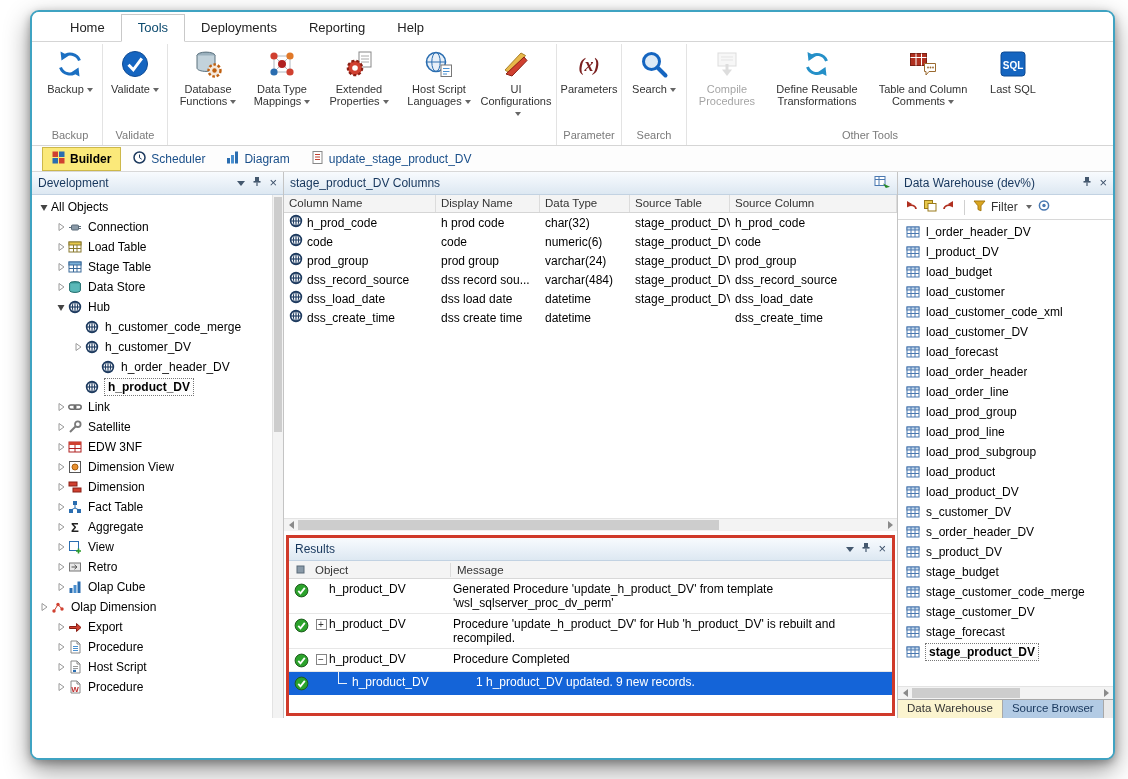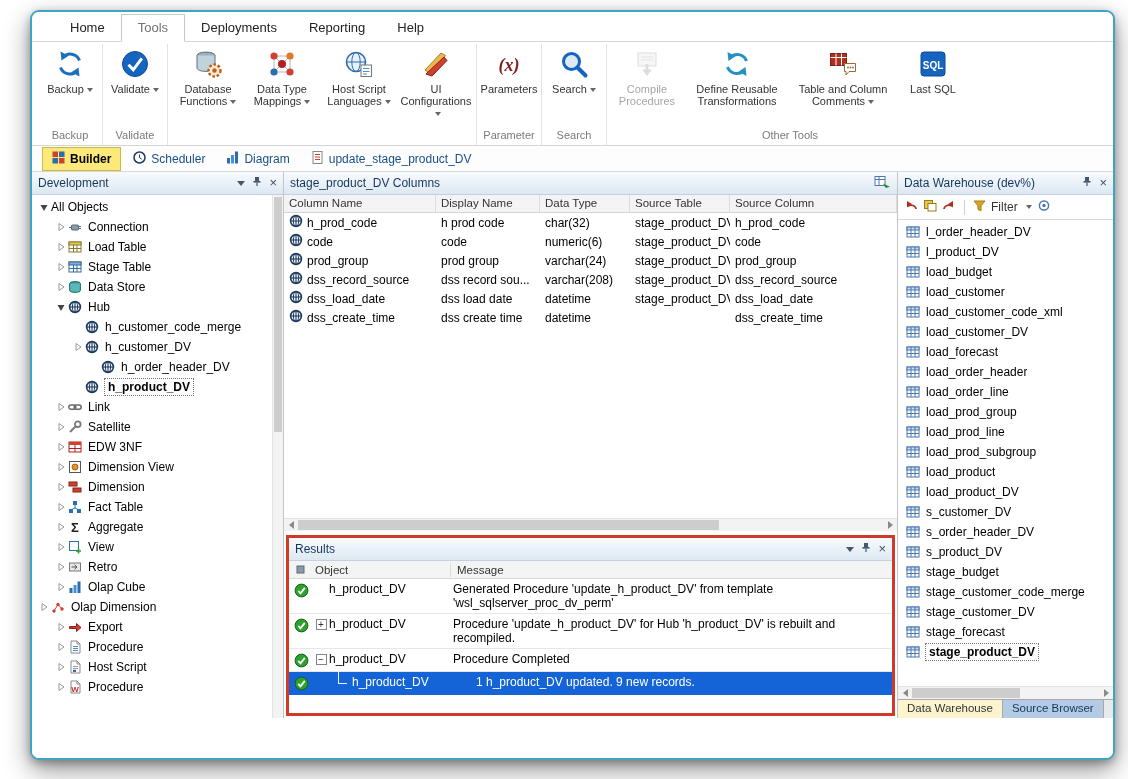--- a/index.html
+++ b/index.html
@@ -7,21 +7,21 @@
   body { position:relative; overflow:hidden; }
 
   .window { position:absolute; left:30px; top:10px; width:1085px; height:750px;
     background:#fff; border:2px solid #3fa3c2; border-radius:9px; overflow:hidden;
     box-shadow:0 10px 26px rgba(0,0,0,.42), 0 3px 8px rgba(0,0,0,.28);
     display:flex; flex-direction:column; }
 
   
   .menubar { height:30px; display:flex; align-items:flex-end; padding-left:22px; border-bottom:1px solid #d5d5d5; background:#fff; }
   .menu-tab { padding:5px 16px 6px; font-size:13px; color:#222; cursor:default; }
-  .menu-tab.selected { color:#737373; background:#fff; border:1px solid #c9c9c9; border-bottom:1px solid #fff; margin-bottom:-1px; }
+  .menu-tab.selected { color:#0c4a6e; background:#fff; border:1px solid #c9c9c9; border-bottom:1px solid #fff; margin-bottom:-1px; }
 
   
   .ribbon { height:104px; display:flex; align-items:stretch; padding:2px 4px 0 6px; border-bottom:1px solid #d5d5d5; background:#fff; }
   .ribbon-group { display:flex; flex-direction:column; border-right:1px solid #e3e3e3; padding:0 3px; }
   .ribbon-group:last-child { border-right:none; }
   .rg-buttons { flex:1; display:flex; align-items:flex-start; }
   .rg-label { height:17px; text-align:center; color:#7a7a7a; font-size:11px; line-height:15px; }
   .ribbon-btn { display:flex; flex-direction:column; align-items:center; padding:4px 2px 0; gap:3px; cursor:default; }
   .ribbon-btn .rb-icon { height:32px; display:flex; align-items:center; justify-content:center; }
   .ribbon-btn .rb-label { font-size:11px; line-height:12px; text-align:center; color:#333; }
@@ -167,20 +167,33 @@
                 <circle cx="7" cy="23" r="3.6" fill="#2a6db0"></circle>
                 <circle cx="23" cy="23" r="3.6" fill="#d04030"></circle>
                 <circle cx="15" cy="15" r="4" fill="#b02020"></circle>
               </svg>
             </span>
             <span class="rb-label">Data Type Mappings<span class="caret"></span></span>
           </div>
           <div class="ribbon-btn" style="width: 80px;">
             <span class="rb-icon">
               <svg width="30" height="30">
+                <rect x="15" y="3" width="12" height="15" fill="#fff" stroke="#888"></rect>
+                <line x1="17" y1="7" x2="25" y2="7" stroke="#aaa"></line>
+                <line x1="17" y1="10" x2="25" y2="10" stroke="#aaa"></line>
+                <line x1="17" y1="13" x2="25" y2="13" stroke="#aaa"></line>
+                <circle cx="11" cy="19" r="7.2" fill="#d04030" stroke="#8a1f14" stroke-width="2.2" stroke-dasharray="3 2"></circle>
+                <circle cx="11" cy="19" r="2.8" fill="#fff"></circle>
+              </svg>
+            </span>
+            <span class="rb-label">Extended Properties<span class="caret"></span></span>
+          </div>
+          <div class="ribbon-btn" style="width: 80px;">
+            <span class="rb-icon">
+              <svg width="30" height="30">
                 <circle cx="12" cy="13" r="9.5" fill="#e8f0f8" stroke="#2a6db0" stroke-width="1.6"></circle>
                 <line x1="2.5" y1="13" x2="21.5" y2="13" stroke="#2a6db0"></line>
                 <ellipse cx="12" cy="13" rx="4.2" ry="9.5" fill="none" stroke="#2a6db0"></ellipse>
                 <rect x="17" y="16" width="10.5" height="11.5" fill="#fff" stroke="#777"></rect>
                 <line x1="19" y1="19.5" x2="25.5" y2="19.5" stroke="#4a90d0"></line>
                 <line x1="19" y1="22.5" x2="25.5" y2="22.5" stroke="#4a90d0"></line>
                 <line x1="19" y1="25" x2="23" y2="25" stroke="#4a90d0"></line>
               </svg>
             </span>
             <span class="rb-label">Host Script Languages<span class="caret"></span></span>
@@ -793,21 +806,21 @@
                   <line x1="1.8" y1="7" x2="12.2" y2="7" stroke="#1d3a5f" stroke-width="1.1"></line>
                   <line x1="7" y1="1.8" x2="7" y2="12.2" stroke="#1d3a5f" stroke-width="1.1"></line>
                   <ellipse cx="7" cy="7" rx="2.6" ry="5.2" fill="none" stroke="#1d3a5f"></ellipse>
                 </svg></span>
               <span>dss_record_source</span>
             </span>
             <span class="g-cell c1">
               <span>dss record sou...</span>
             </span>
             <span class="g-cell c2">
-              <span>varchar(208)</span>
+              <span>varchar(484)</span>
             </span>
             <span class="g-cell c3">
               <span>stage_product_DV</span>
             </span>
             <span class="g-cell c4">
               <span>dss_record_source</span>
             </span>
           </div>
           <div class="grid-row">
             <span class="g-cell c0">

